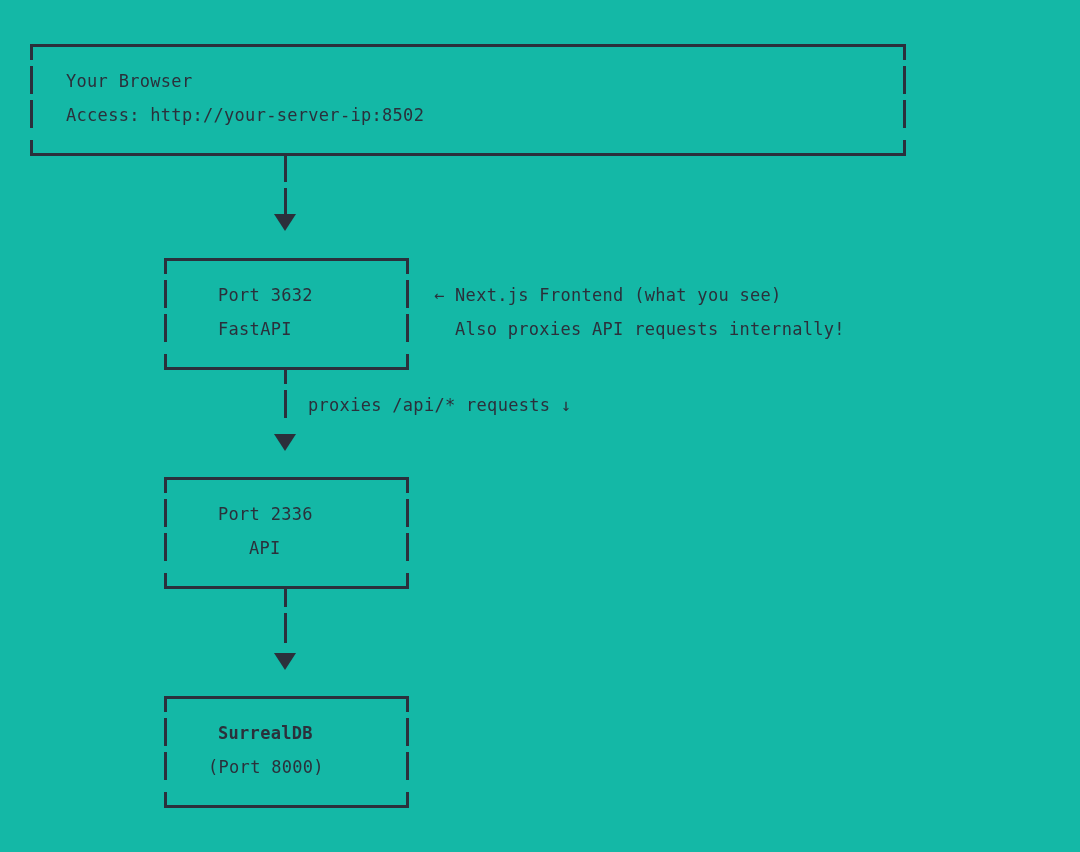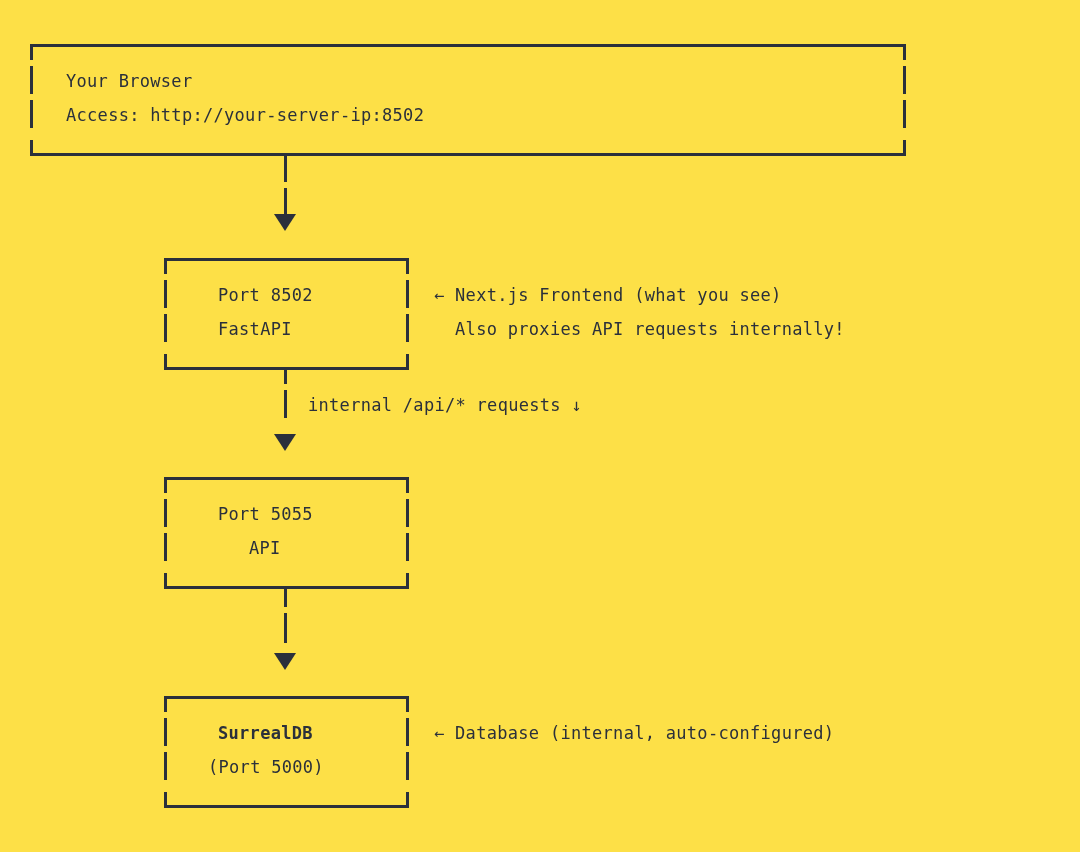--- a/index.html
+++ b/index.html
@@ -11,21 +11,21 @@
     width: 1080px;
     height: 852px;
     overflow: hidden;
     font-family: "DejaVu Sans Mono", "Liberation Mono", monospace;
   }
 
   #diagram {
     position: relative;
     width: 1080px;
     height: 852px;
-    background: #fde047;
+    background: #14b8a6;
     color: #2b303b;
   }
 
   
   .cell {
     position: absolute;
     font-family: "DejaVu Sans Mono", "Liberation Mono", monospace;
     font-size: 17px;
     line-height: 34px;
     letter-spacing: 0.30px;
@@ -105,49 +105,49 @@
 
     <div class="pipe" style="left:164px; top:280px; height:28px;"></div>
     <div class="pipe" style="left:164px; top:314px; height:28px;"></div>
     <div class="pipe" style="left:406px; top:280px; height:28px;"></div>
     <div class="pipe" style="left:406px; top:314px; height:28px;"></div>
 
     <div class="corner" style="left:164px; top:354px; height:16px;"></div>
     <div class="corner" style="left:406px; top:354px; height:16px;"></div>
     <div class="hrule" style="left:164px; top:367px; width:245px;"></div>
 
-    <div class="cell" style="left:218px; top:278px;">Port 8502</div>
+    <div class="cell" style="left:218px; top:278px;">Port 3632</div>
     <div class="cell" style="left:218px; top:312px;">FastAPI</div>
   </div>
 
   <div class="cell annot" style="left:434px; top:312px;">  Also proxies API requests internally!</div>
   <div class="cell annot" style="left:434px; top:278px;">← Next.js Frontend (what you see)</div>
 
   <div>
     <div class="stem" style="left:284px; top:370px; height:14px;"></div>
     <div class="stem" style="left:284px; top:390px; height:28px;"></div>
     <div class="arrowhead" style="left:274px; top:434px;"></div>
-    <div class="cell" style="left:308px; top:388px;">internal /api/* requests ↓</div>
+    <div class="cell" style="left:308px; top:388px;">proxies /api/* requests ↓</div>
   </div>
 
   <div>
     <div class="hrule" style="left:164px; top:477px; width:245px;"></div>
     <div class="corner" style="left:164px; top:477px; height:16px;"></div>
     <div class="corner" style="left:406px; top:477px; height:16px;"></div>
 
     <div class="pipe" style="left:164px; top:499px; height:28px;"></div>
     <div class="pipe" style="left:164px; top:533px; height:28px;"></div>
     <div class="pipe" style="left:406px; top:499px; height:28px;"></div>
     <div class="pipe" style="left:406px; top:533px; height:28px;"></div>
 
     <div class="corner" style="left:164px; top:573px; height:16px;"></div>
     <div class="corner" style="left:406px; top:573px; height:16px;"></div>
     <div class="hrule" style="left:164px; top:586px; width:245px;"></div>
 
-    <div class="cell" style="left:218px; top:497px;">Port 5055</div>
+    <div class="cell" style="left:218px; top:497px;">Port 2336</div>
     <div class="cell" style="left:249px; top:531px;">API</div>
   </div>
 
 
   <div>
     <div class="stem" style="left:284px; top:589px; height:18px;"></div>
     <div class="stem" style="left:284px; top:613px; height:30px;"></div>
     <div class="arrowhead" style="left:274px; top:653px;"></div>
   </div>
 
@@ -159,18 +159,17 @@
     <div class="pipe" style="left:164px; top:718px; height:28px;"></div>
     <div class="pipe" style="left:164px; top:752px; height:28px;"></div>
     <div class="pipe" style="left:406px; top:718px; height:28px;"></div>
     <div class="pipe" style="left:406px; top:752px; height:28px;"></div>
 
     <div class="corner" style="left:164px; top:792px; height:16px;"></div>
     <div class="corner" style="left:406px; top:792px; height:16px;"></div>
     <div class="hrule" style="left:164px; top:805px; width:245px;"></div>
 
     <div class="cell" style="left:218px; top:716px;font-weight:bold;">SurrealDB</div>
-    <div class="cell" style="left:208px; top:750px;">(Port 5000)</div>
+    <div class="cell" style="left:208px; top:750px;">(Port 8000)</div>
   </div>
 
-  <div class="cell annot" style="left:434px; top:716px;">← Database (internal, auto-configured)</div>
 
 </div>
 
 </body></html>

